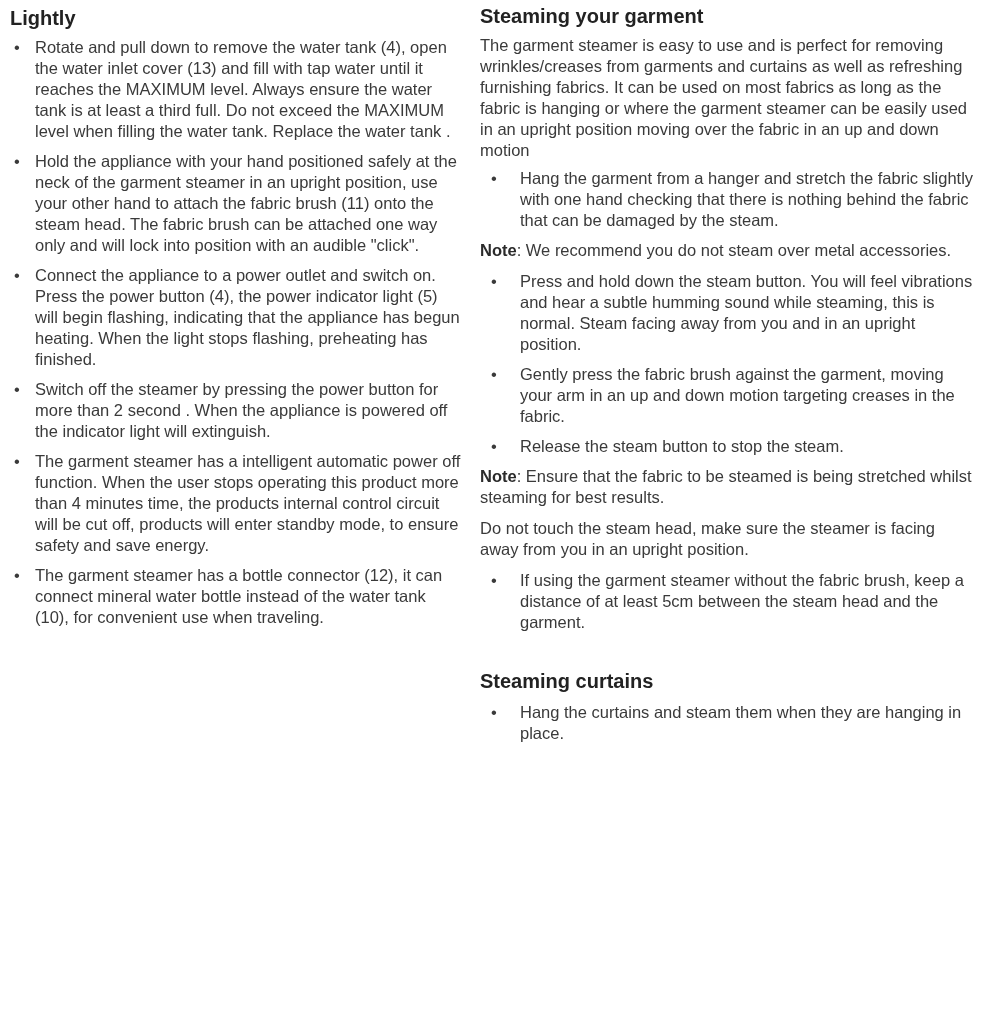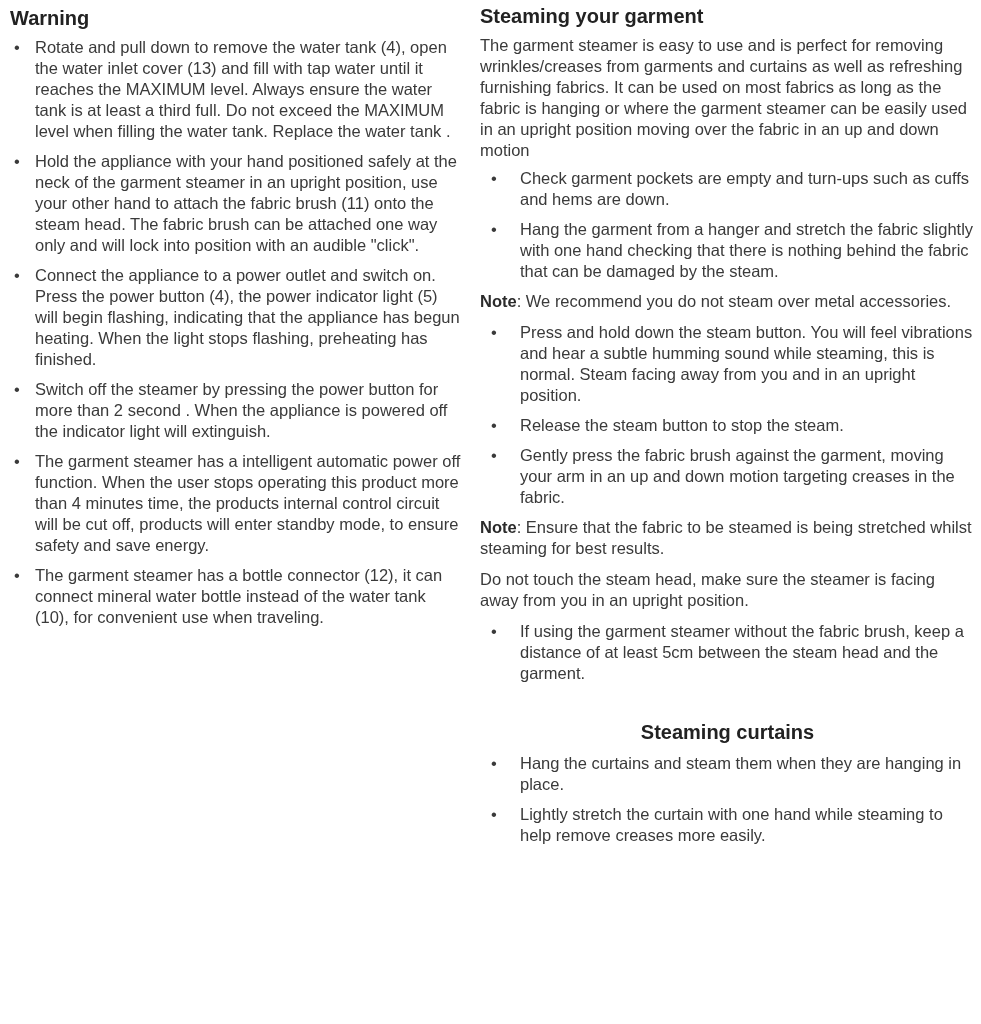--- a/index.html
+++ b/index.html
@@ -35,29 +35,29 @@
     content: "\2022"; position: absolute; left: 11px; top: 0;
     color: #3a3a3a;
   }
 
   p { margin: 0 0 9px 0; }
   p.flush { margin-bottom: 10px; }
   b { color: #2b2b2b; }
 
   .intro { margin-bottom: 7px; }
   .curtains-section { margin-top: 36px; }
-  .curtains-section h1 { margin-left: 0; margin-bottom: 9px; text-align: center; }
+  .curtains-section h1 { margin-left: 0; margin-bottom: 9px; }
 </style>
 </head>
 <body>
 
 <div class="page">
 
   <div class="col col-left">
-    <h1>Warning</h1>
+    <h1>Lightly</h1>
     <ul>
       <li>
           <span class="li-text">Rotate and pull down to remove the water tank (4), open the water inlet cover (13) and fill with tap water until it reaches the MAXIMUM level. Always ensure the water tank is at least a third full. Do not exceed the MAXIMUM level when filling the water tank. Replace the water tank .</span>
         </li>
       <li>
           <span class="li-text">Hold the appliance with your hand positioned safely at the neck of the garment steamer in an upright position, use your other hand to attach the fabric brush (11) onto the steam head. The fabric brush can be attached one way only and will lock into position with an audible "click".</span>
         </li>
       <li>
           <span class="li-text">Connect the appliance to a power outlet and switch on. Press the power button (4), the power indicator light (5) will begin flashing, indicating that the appliance has begun heating. When the light stops flashing, preheating has finished.</span>
         </li>
@@ -72,58 +72,52 @@
         </li>
     </ul>
   </div>
 
   <div class="col col-right">
     <h1>Steaming your garment</h1>
     <p class="intro">The garment steamer is easy to use and is perfect for removing wrinkles/creases from garments and curtains as well as refreshing furnishing fabrics. It can be used on most fabrics as long as the fabric is hanging or where the garment steamer can be easily used in an upright position moving over the fabric in an up and down motion</p>
 
     <ul>
       <li>
-          <span class="li-text">Check garment pockets are empty and turn-ups such as cuffs and hems are down.</span>
-        </li>
-      <li>
           <span class="li-text">Hang the garment from a hanger and stretch the fabric slightly with one hand checking that there is nothing behind the fabric that can be damaged by the steam.</span>
         </li>
     </ul>
 
     <p class="flush"><b>Note</b><span>: We recommend you do not steam over metal accessories.</span></p>
 
     <ul>
       <li>
           <span class="li-text">Press and hold down the steam button. You will feel vibrations and hear a subtle humming sound while steaming, this is normal. Steam facing away from you and in an upright position.</span>
         </li>
       <li>
-          <span class="li-text">Release the steam button to stop the steam.</span>
+          <span class="li-text">Gently press the fabric brush against the garment, moving your arm in an up and down motion targeting creases in the fabric.</span>
         </li>
       <li>
-          <span class="li-text">Gently press the fabric brush against the garment, moving your arm in an up and down motion targeting creases in the fabric.</span>
+          <span class="li-text">Release the steam button to stop the steam.</span>
         </li>
     </ul>
 
     <p class="flush"><b>Note</b><span>: Ensure that the fabric to be steamed is being stretched whilst steaming for best results.</span></p>
 
 
     <p class="flush">Do not touch the steam head, make sure the steamer is facing away from you in an upright position.</p>
 
     <ul>
       <li>
           <span class="li-text">If using the garment steamer without the fabric brush, keep a distance of at least 5cm between the steam head and the garment.</span>
         </li>
     </ul>
 
     <div class="curtains-section">
       <h1>Steaming curtains</h1>
       <ul>
         <li>
             <span class="li-text">Hang the curtains and steam them when they are hanging in place.</span>
           </li>
-        <li>
-            <span class="li-text">Lightly stretch the curtain with one hand while steaming to help remove creases more easily.</span>
-          </li>
       </ul>
     </div>
   </div>
 
 </div>
 
 </body></html>

